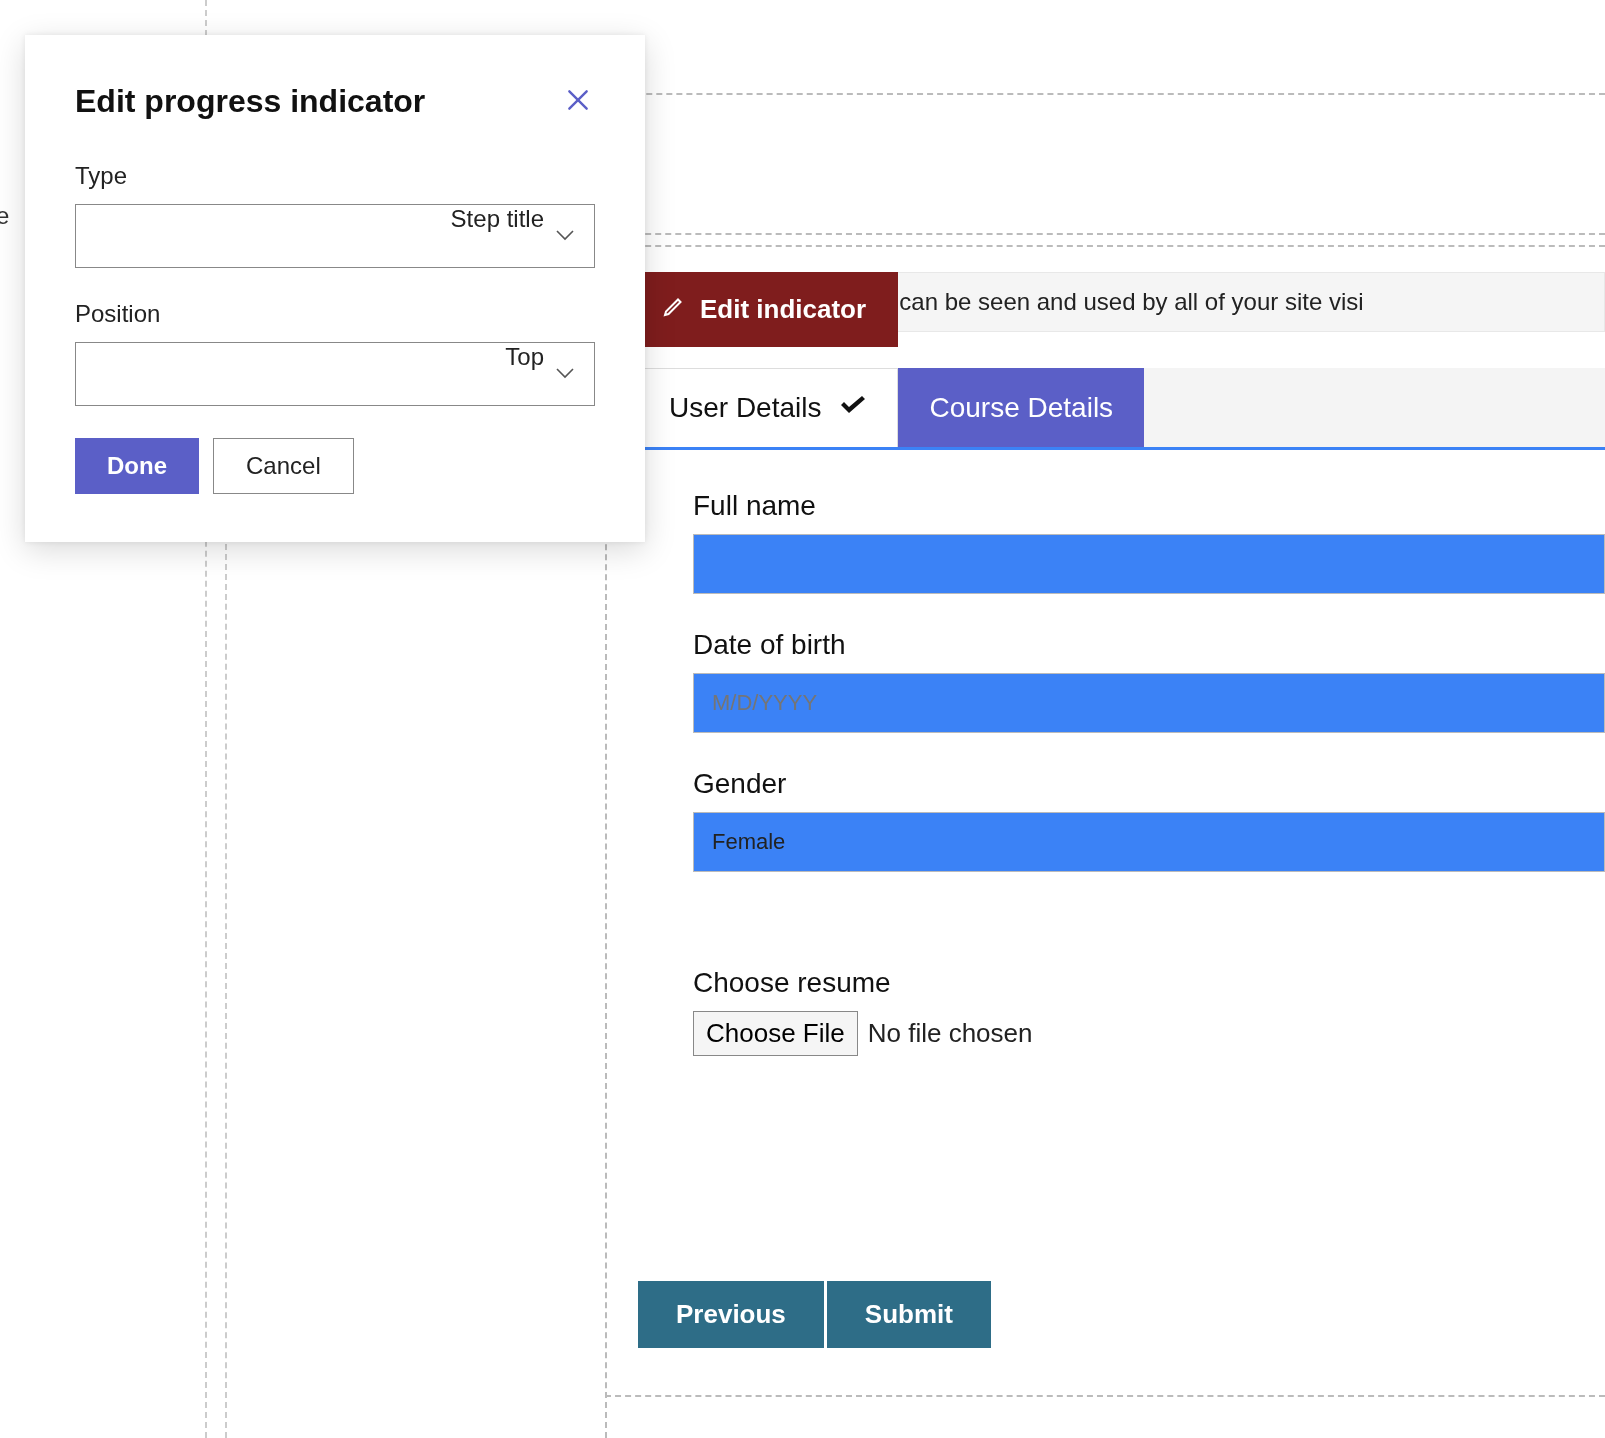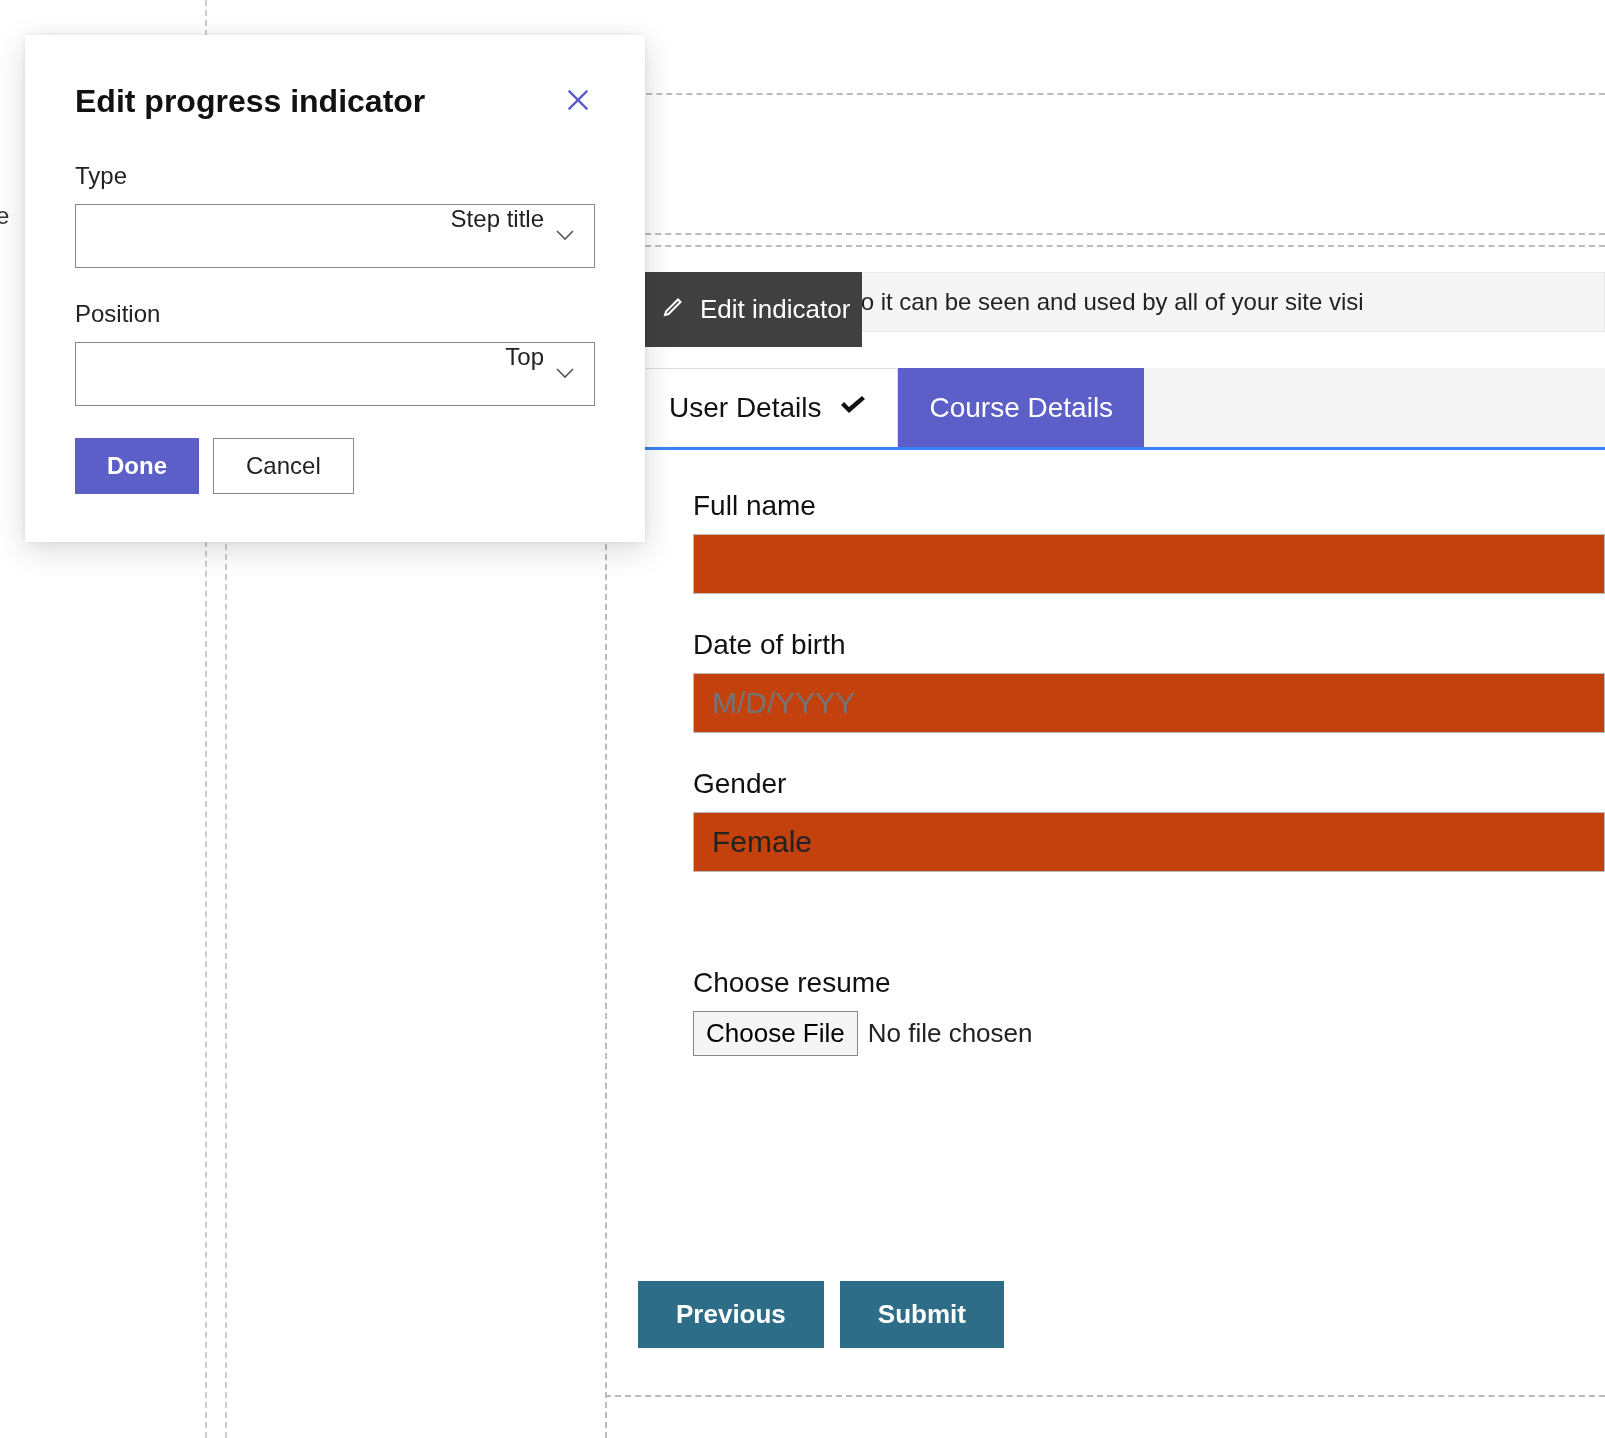--- a/index.html
+++ b/index.html
@@ -75,26 +75,26 @@
       color: #222;
       border: 1px solid #e8e8e8;
     }
     
     
     .edit-indicator-btn {
       position: absolute;
       left: 638px;
       top: 272px;
       height: 75px;
-      background: #404040;
+      background: #7f1d1d;
       color: #fff;
       border: none;
-      padding: 0 12px 0 24px;
+      padding: 0 32px 0 24px;
       font-size: 26px;
-      font-weight: 400;
+      font-weight: 700;
       display: flex;
       align-items: center;
       gap: 14px;
       cursor: pointer;
     }
     .edit-indicator-btn svg {
       width: 24px;
       height: 24px;
     }
     
@@ -153,23 +153,23 @@
       font-weight: 400;
       color: #111;
       margin-bottom: 12px;
       display: block;
     }
     .text-input {
       width: 100%;
       height: 60px;
       border: 1px solid #bbb;
       padding: 0 18px;
-      font-size: 30px;
-      color: #222;
-      background: #c2410c;
+      font-size: 22px;
+      color: #222;
+      background: #3b82f6;
     }
     .file-row {
       display: flex;
       align-items: center;
       gap: 10px;
       margin-top: 10px;
     }
     .choose-file-btn {
       background: #f5f5f5;
       border: 1px solid #888;
@@ -184,21 +184,21 @@
     .attach-spacer {
       height: 60px;
     }
     
     
     .form-buttons {
       position: absolute;
       left: 638px;
       top: 1281px;
       display: flex;
-      gap: 16px;
+      gap: 3px;
     }
     .btn-nav {
       background: #2e6d87;
       color: #fff;
       border: none;
       padding: 18px 38px;
       font-size: 26px;
       font-weight: 700;
       cursor: pointer;
     }

